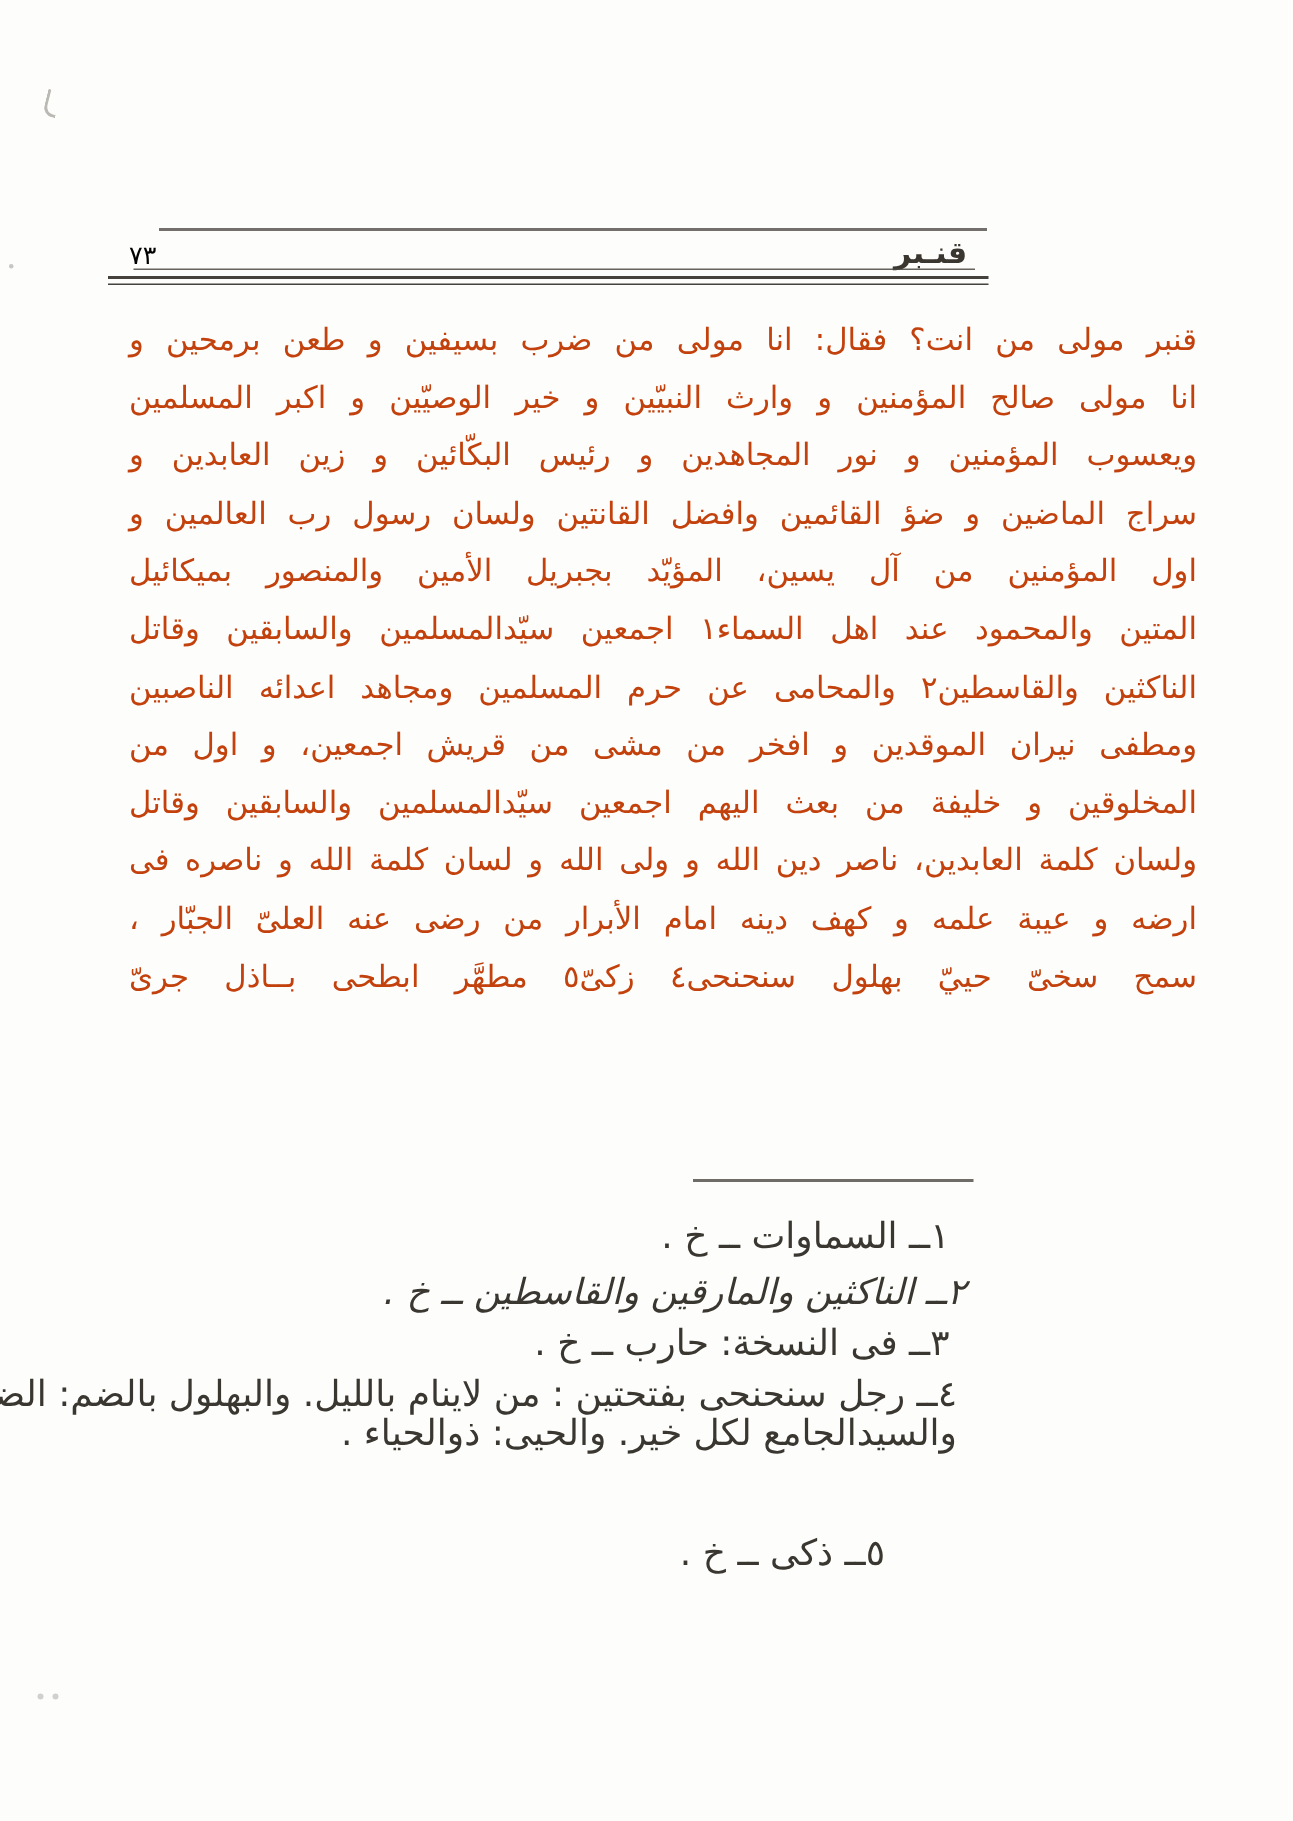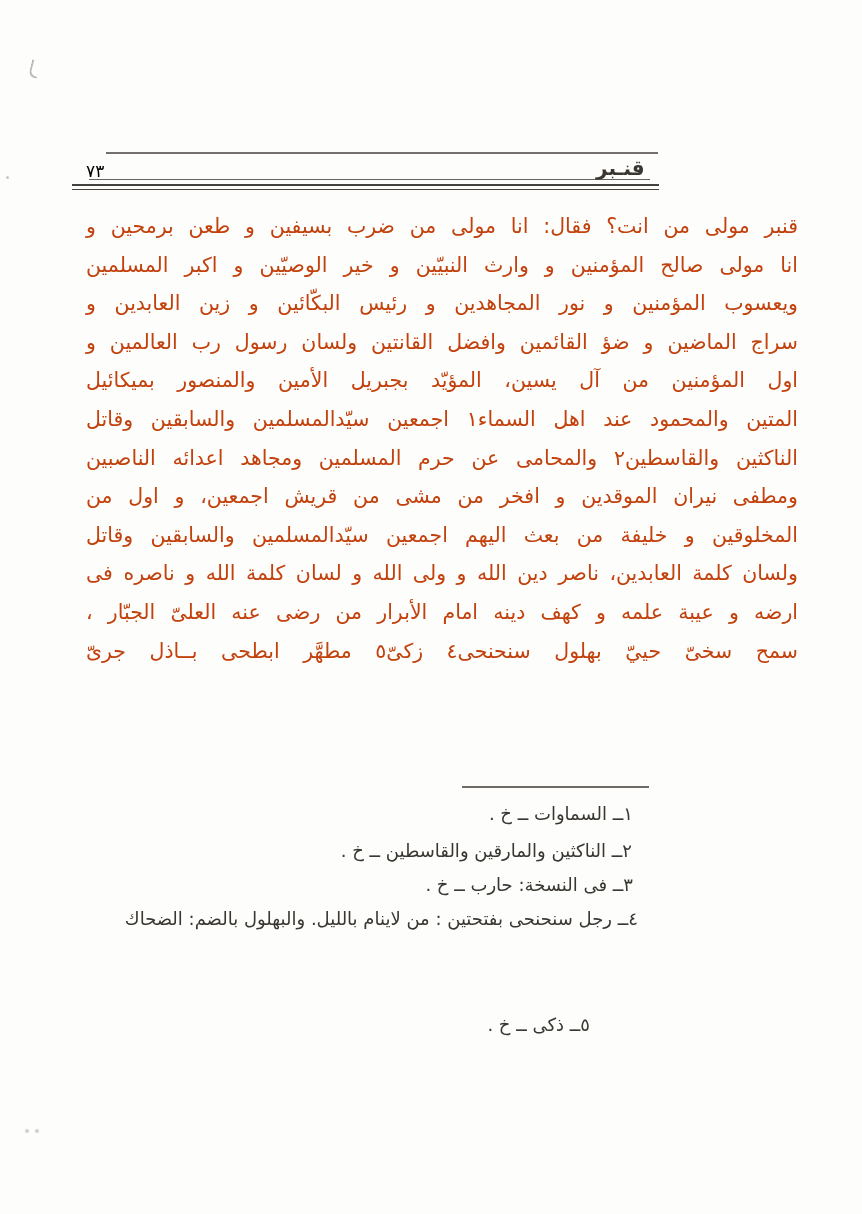--- a/index.html
+++ b/index.html
@@ -39,24 +39,24 @@
     height:38.6px;line-height:38.6px;
     font-size:20.5px;
     text-align:justify;text-align-last:justify;
     white-space:nowrap;
     color:#c2410c;
   }
   
   .fn-sep{top:786px;left:462px;width:187px;height:2px;opacity:.8;}
   .fnline{
     position:absolute;direction:rtl;white-space:nowrap;
-    font-size:18px;line-height:26px;color:#3a3731;
+    font-size:24px;line-height:26px;color:#3a3731;margin-top:10px;
   }
   .fn1{top:801px;right:229px;}
-  .fn2{top:838px;right:230px;}
+  .fn2{top:838px;right:218px;font-style:italic;}
   .fn3{top:872px;right:229px;}
   .fn4a{top:906px;right:224px;max-width:560px;}
   .fn4b{top:932px;right:224px;}
   .fn5{top:1012px;right:272px;}
   
   .ink{position:absolute;}
   .ink-squiggle{
     top:60px;left:30px;width:7px;height:16px;
     border-left:2px solid #6a675f;border-bottom:2px solid #6a675f;
     border-radius:0 0 0 7px;transform:rotate(14deg);opacity:.45;
@@ -97,19 +97,20 @@
     <div class="bline">ولسان كلمة العابدين، ناصر دين الله و ولى الله و لسان كلمة الله و ناصره فى</div>
     <div class="bline">ارضه و عيبة علمه و كهف دينه امام الأبرار من رضى عنه العلىّ الجبّار ،</div>
     <div class="bline">سمح سخىّ حييّ بهلول سنحنحى٤ زكىّ٥ مطهَّر ابطحى بــاذل جرىّ</div>
   </div>
 
   <div class="rule fn-sep"></div>
   <div class="fnline fn1">١ــ السماوات ــ خ .</div>
   <div class="fnline fn2">٢ــ الناكثين والمارقين والقاسطين ــ خ .</div>
   <div class="fnline fn3">٣ــ فى النسخة: حارب ــ خ .</div>
   <div class="fnline fn4a">٤ــ رجل سنحنحى بفتحتين : من لاينام بالليل. والبهلول بالضم: الضحاك</div>
+  <div class="fnline fn4b">والسيدالجامع لكل خير. والحيى: ذوالحياء .</div>
   <div class="fnline fn5">٥ــ ذكى ــ خ .</div>
 
   <div class="ink ink-squiggle"></div>
   <div class="ink ink-dot-left"></div>
   <div class="ink ink-dots-bottom"><i></i><i></i></div>
 
 </div>
 
 </body></html>

